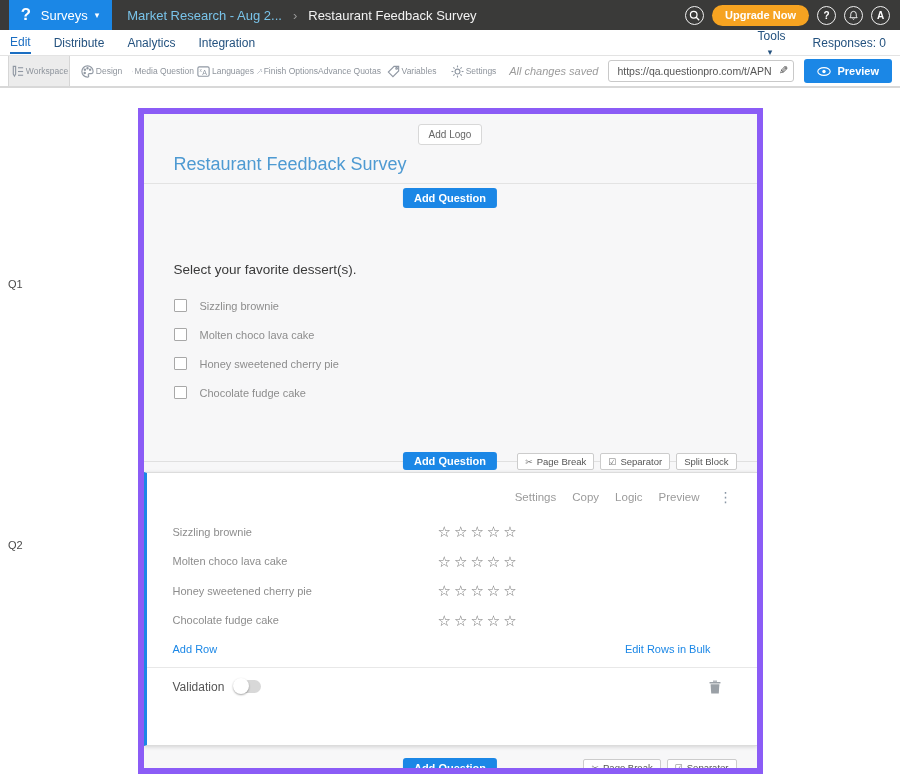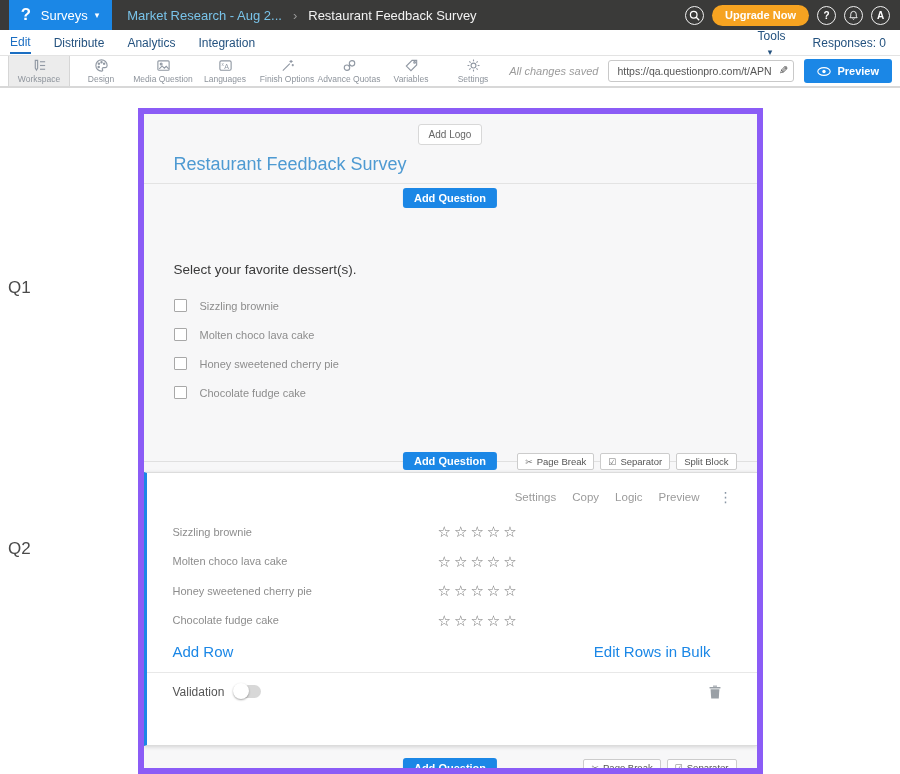--- a/index.html
+++ b/index.html
@@ -32,39 +32,39 @@
   .nav-tab { color:#24527f; margin-right:23px; padding:4px 0 3px; cursor:pointer; }
   .nav-tab.active { color:#1b6ec2; border-bottom:2px solid #1b6ec2; }
   .subnav-right { margin-left:auto; display:flex; align-items:center; gap:27px; padding-right:4px; }
   .tools-link { color:#24527f; cursor:pointer; display:flex; align-items:center; gap:4px;flex-direction:column; }
   .tools-link .caret { color:#24527f; }
   .responses-link { color:#24527f; cursor:pointer; }
 
   
   .toolbar { height:32px; background:#fff; border-bottom:2px solid #d8d8d8; display:flex;
     align-items:stretch; padding-left:8px; }
-  .tb-item { width:62px; display:flex; flex-direction:column; align-items:center;
+  .tb-item { width:62px; display:flex; flex-direction:row; align-items:center;
     justify-content:center; gap:1px; color:#9098a3; cursor:pointer; }
   .tb-item.active { background:#ececec; border-left:1px solid #d6d6d6; border-right:1px solid #d6d6d6; }
   .tb-item svg { width:15px; height:15px; }
   .tb-label { font-size:8.5px; color:#8e949c; white-space:nowrap; }
   .tb-right { margin-left:auto; display:flex; align-items:center; gap:10px; padding-right:8px; }
   .saved-status { font-style:italic; font-size:11px; color:#9b9b9b; }
   .url-box { position:relative; }
   .url-input { width:186px; height:22px; border:1px solid #c9c9c9; border-radius:3px;
     font-size:10.5px; color:#555; padding:0 22px 0 8px; background:#fff; font-family:inherit; }
   .pencil { position:absolute; right:6px; top:4px; font-size:11px; color:#444; cursor:pointer; }
   .pencil::before { content:"✎"; display:inline-block; transform:scaleX(-1); }
   .preview-btn { background:#1b87e6; border:none; color:#fff; font-size:11px; font-weight:700;
     height:24px; padding:0 13px; border-radius:3px; display:flex; align-items:center; gap:6px;
     cursor:pointer; font-family:inherit; }
 
   
   .page { position:relative; height:686px; background:#fff; }
-  .q-code { position:absolute; left:8px; font-size:17px; color:#4a4a4a; }
+  .q-code { position:absolute; left:8px; font-size:11px; color:#4a4a4a; }
   .q-code.q1 { top:170px; }
   .q-code.q2 { top:431px; }
   .canvas { width:625px; height:666px; margin:20px auto 0; background:#f7f7f8;
     border:6px solid #8b5cf6; position:relative; overflow:hidden; }
 
   .survey-header { height:70px; border-bottom:1px solid #e3e3e3; padding-top:10px; }
   .add-logo-btn { display:block; margin:0 auto; background:#fff; border:1px solid #d8d8d8;
     border-radius:3px; font-size:10px; color:#666; padding:4px 10px; cursor:pointer; font-family:inherit; }
   .survey-title { margin:9px 0 0 30px; font-size:18px; font-weight:400; color:#4e9ad2; }
 
@@ -107,21 +107,21 @@
   .kebab::before { content:"⋮"; }
   .q2-title { margin:9px 26px 0; font-size:14px; color:#3c3c3c; padding-bottom:13px;
     border-bottom:1px solid #e8e8e8; }
   .rating-rows { margin:12px 26px 0; }
   .r-row { display:flex; align-items:center; height:29.5px; }
   .r-label { width:265px; font-size:11px; color:#8d8d8d; }
   .stars { display:flex; gap:3px; }
   .star { font-size:15px; color:#757575; line-height:1; cursor:pointer; }
   .star::before { content:"☆"; }
   .links-row { display:flex; justify-content:space-between; margin:8px 46px 0 26px;
-    font-size:15px; }
+    font-size:11px; }
   .blue-link { color:#1b87e6; cursor:pointer; }
   .validation-row { border-top:1px solid #e8e8e8; margin-top:12px; height:38px; display:flex;
     align-items:center; padding:0 36px 0 26px; }
   .validation-label { font-size:12px; color:#555; }
   .toggle { width:27px; height:13px; background:#d8d8d8; border-radius:7px; position:relative;
     margin-left:10px; cursor:pointer; }
   .toggle::after { content:""; position:absolute; left:-1px; top:-2px; width:16px; height:16px;
     background:#fff; border-radius:50%; box-shadow:0 1px 2px rgba(0,0,0,.35); }
   .trash-btn { margin-left:auto; cursor:pointer; display:flex; }
 

